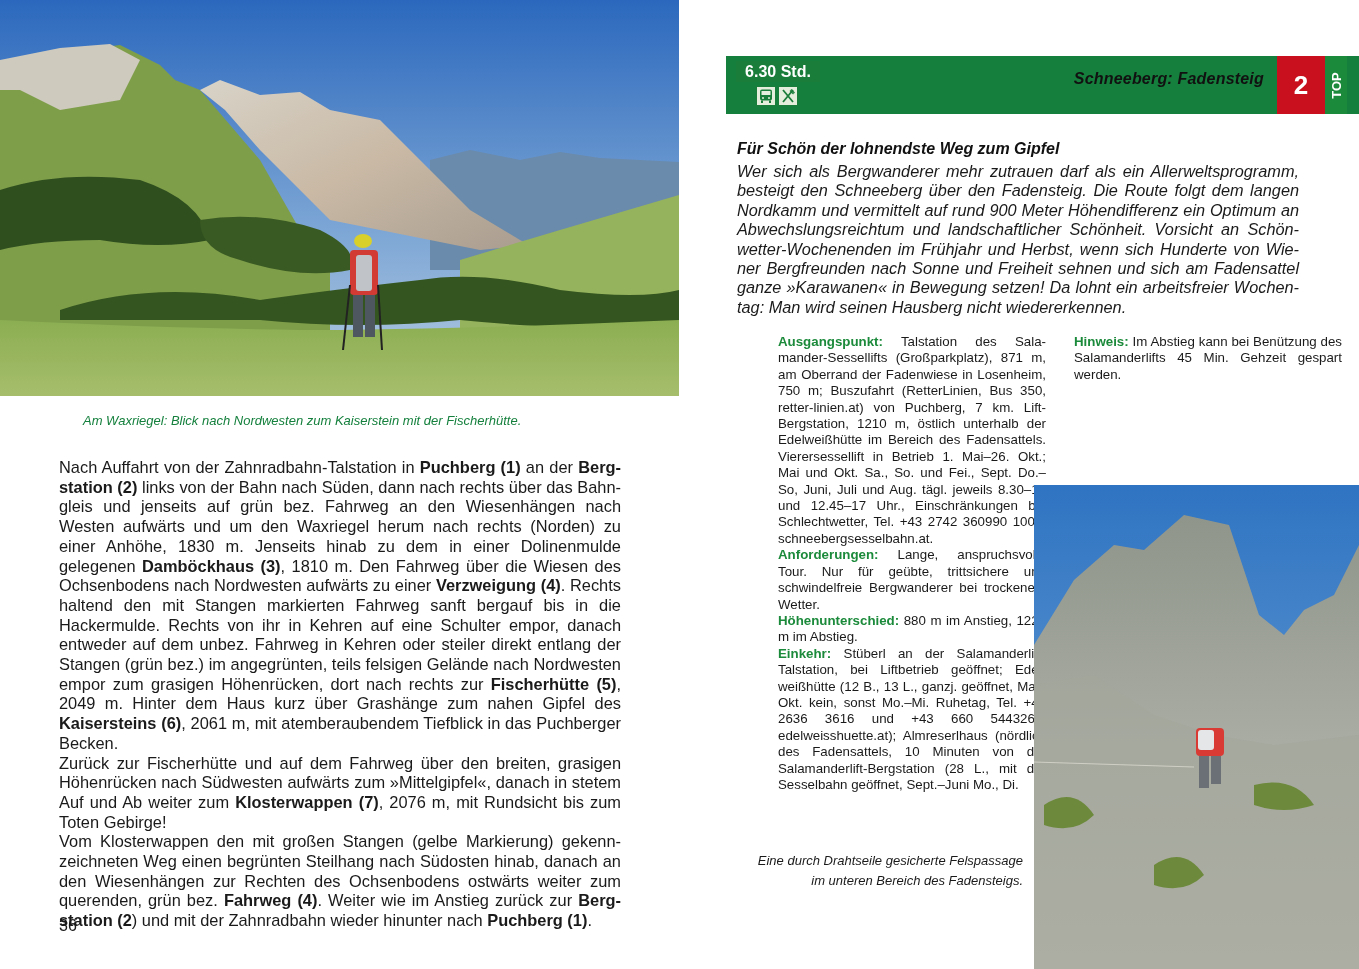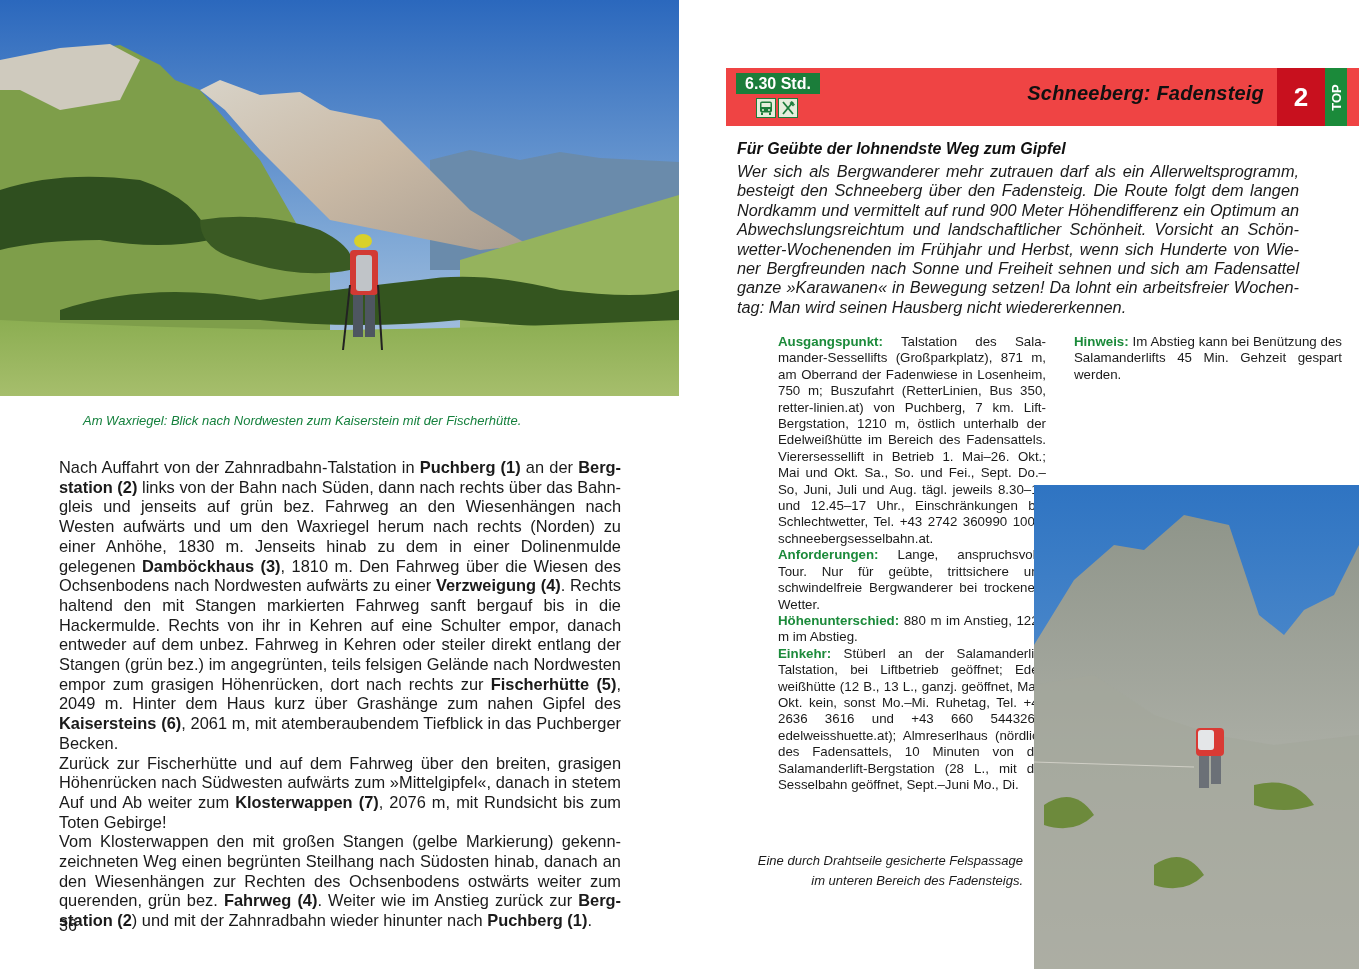--- a/index.html
+++ b/index.html
@@ -18,35 +18,35 @@
   }
   .body-left {
     position: absolute; left: 59px; top: 458px; width: 562px;
     font-size: 16.4px; line-height: 19.7px; text-align: justify; color: #1a1a1a;
   }
   .body-left b { font-weight: bold; }
   .page-number { position: absolute; left: 59px; top: 917px; font-size: 16px; color: #1a1a1a; }
 
   
   .header-bar {
-    position: absolute; left: 726px; top: 68px; width: 633px; height: 58px;
-    background: #ef4444;
+    position: absolute; left: 726px; top: 56px; width: 633px; height: 58px;
+    background: #15803d;
   }
   .duration-badge {
     position: absolute; left: 10px; top: 5px; width: 84px; height: 21px; background: #1b7d3a;
     color: #fff; font-weight: bold; font-size: 16px; text-align: center; line-height: 21px;
   }
   .icons-row { position: absolute; left: 30px; top: 30px; display: flex; gap: 2px; }
   .icon-box {
     width: 20px; height: 20px; border: 1.5px solid #1b7d3a; background: #e5eedc;
     box-sizing: border-box; display: flex; align-items: center; justify-content: center;
   }
   .icon-box svg { width: 16px; height: 16px; }
   .tour-title {
-    position: absolute; right: 95px; top: 14px; font-size: 20px; font-weight: bold; font-style: italic;
+    position: absolute; right: 95px; top: 14px; font-size: 16px; font-weight: bold; font-style: italic;
     color: #111; letter-spacing: 0.2px;
   }
   .tour-number {
     position: absolute; left: 551px; top: 0; width: 48px; height: 58px; background: #c8101e;
     color: #fff; font-weight: bold; font-size: 26px; text-align: center; line-height: 58px;
   }
   .top-tag {
     position: absolute; left: 599px; top: 0; width: 22px; height: 58px; background: #1b8a3a;
     display: flex; align-items: center; justify-content: center;
   }
@@ -156,21 +156,21 @@
       </svg>
     </div>
   </div>
   <div class="tour-title">Schneeberg: Fadensteig</div>
   <div class="tour-number">2</div>
   <div class="top-tag">
     <span>TOP</span>
   </div>
 </div>
 
-<div class="subtitle">Für Geübte der lohnendste Weg zum Gipfel</div>
+<div class="subtitle">Für Schön der lohnendste Weg zum Gipfel</div>
 <div class="intro">Wer sich als Bergwanderer mehr zutrauen darf als ein Allerweltsprogramm, besteigt den Schneeberg über den Fadensteig. Die Route folgt dem langen Nordkamm und vermittelt auf rund 900 Meter Höhendifferenz ein Optimum an Abwechslungsreichtum und landschaftlicher Schönheit. Vorsicht an Schön­wetter-Wochenenden im Frühjahr und Herbst, wenn sich Hunderte von Wie­ner Bergfreunden nach Sonne und Freiheit sehnen und sich am Fadensattel ganze »Karawanen« in Bewegung setzen! Da lohnt ein arbeitsfreier Wochen­tag: Man wird seinen Hausberg nicht wiedererkennen.</div>
 
 <div class="info-col col1">
   <p>
     <span class="label">Ausgangspunkt:</span><span> Talstation des Sala­mander-Sessellifts (Großparkplatz), 871 m, am Oberrand der Fadenwiese in Losen­heim, 750 m; Buszufahrt (RetterLinien, Bus 350, retter-linien.at) von Puchberg, 7 km. Lift-Bergstation, 1210 m, östlich un­terhalb der Edelweißhütte im Bereich des Fadensattels. Vierersessellift in Betrieb 1. Mai–26. Okt.; Mai und Okt. Sa., So. und Fei., Sept. Do.–So, Juni, Juli und Aug. tägl. jeweils 8.30–12 und 12.45–17 Uhr., Einschränkungen bei Schlecht­wetter, Tel. +43 2742 360990 1000, schneebergsesselbahn.at.</span>
   </p>
   <p>
     <span class="label">Anforderungen:</span><span> Lange, anspruchsvolle Tour. Nur für geübte, trittsichere und schwindelfreie Bergwanderer bei trocke­nem Wetter.</span>
   </p>
   <p>

